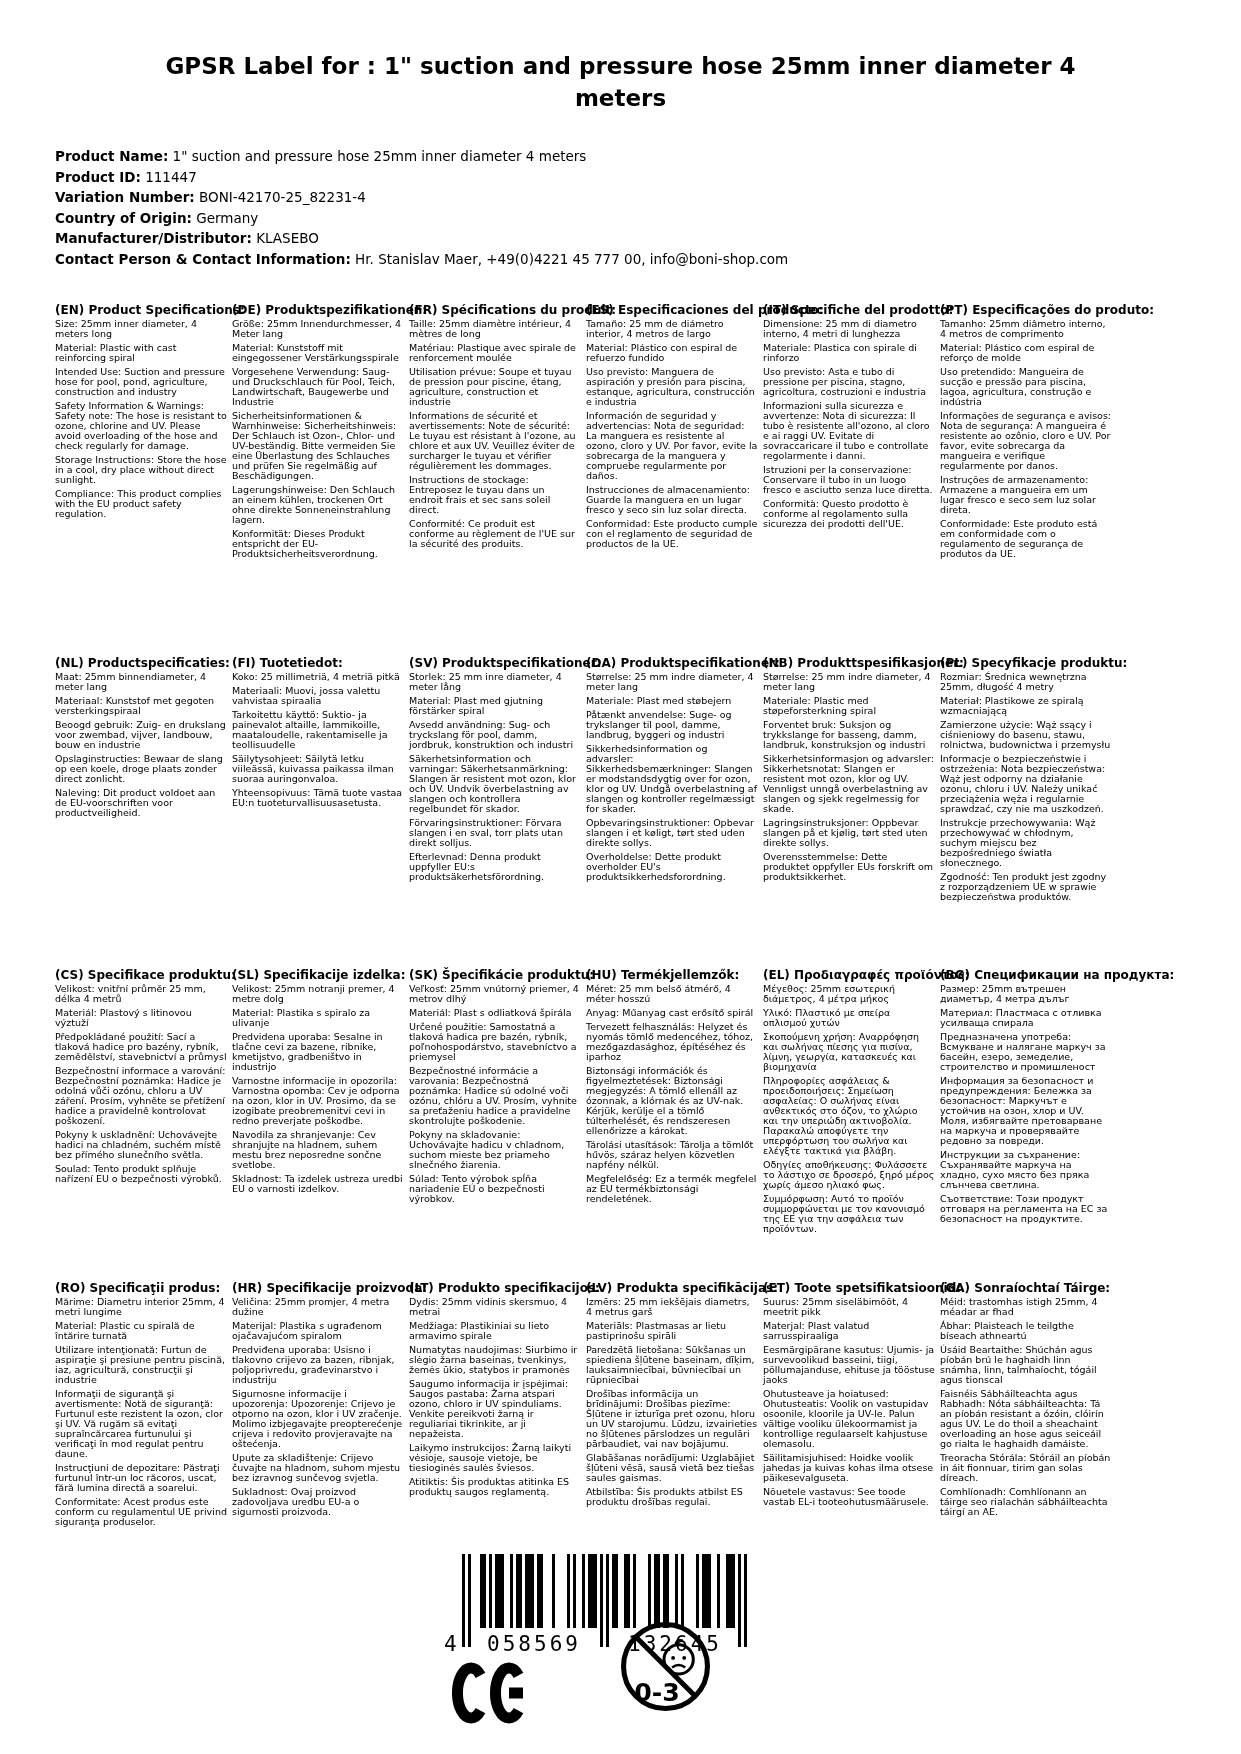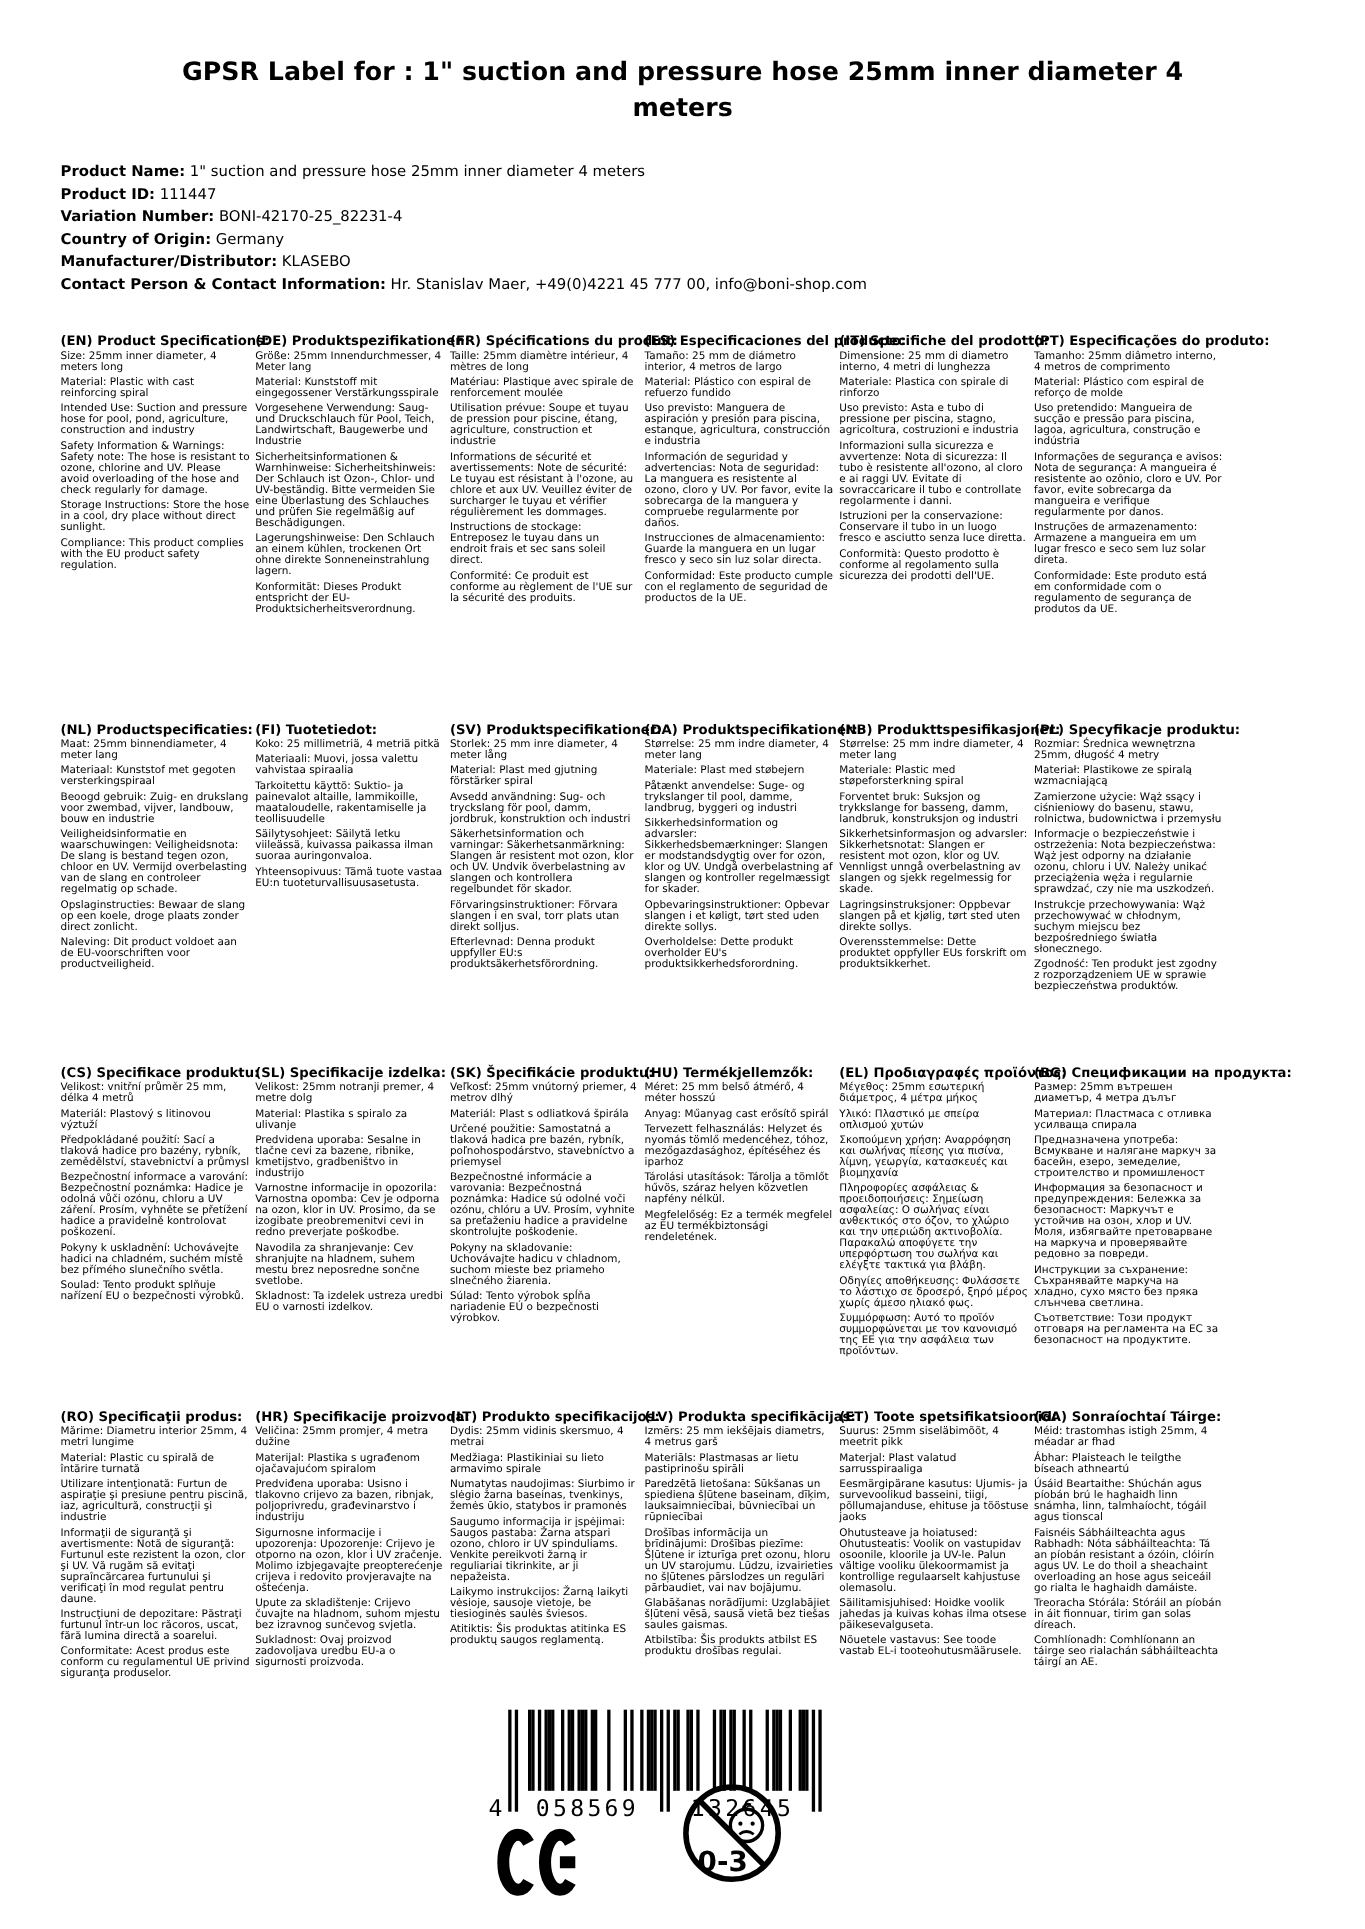--- a/index.html
+++ b/index.html
@@ -131,21 +131,20 @@
         <p>Conformidade: Este produto está em conformidade com o regulamento de segurança de produtos da UE.</p>
       </div>
   </div>
 
   <div class="spec-block">
     <div class="spec-heading">(NL) Productspecificaties:</div>
     <div class="spec-body">
         <p>Maat: 25mm binnendiameter, 4 meter lang</p>
         <p>Materiaal: Kunststof met gegoten versterkingspiraal</p>
         <p>Beoogd gebruik: Zuig- en drukslang voor zwembad, vijver, landbouw, bouw en industrie</p>
-        <p>Veiligheidsinformatie en waarschuwingen: Veiligheidsnota: De slang is bestand tegen ozon, chloor en UV. Vermijd overbelasting van de slang en controleer regelmatig op schade.</p>
         <p>Opslaginstructies: Bewaar de slang op een koele, droge plaats zonder direct zonlicht.</p>
         <p>Naleving: Dit product voldoet aan de EU-voorschriften voor productveiligheid.</p>
       </div>
   </div>
 
   <div class="spec-block">
     <div class="spec-heading">(FI) Tuotetiedot:</div>
     <div class="spec-body">
         <p>Koko: 25 millimetriä, 4 metriä pitkä</p>
         <p>Materiaali: Muovi, jossa valettu vahvistaa spiraalia</p>
@@ -238,20 +237,21 @@
         <p>Súlad: Tento výrobok spĺňa nariadenie EÚ o bezpečnosti výrobkov.</p>
       </div>
   </div>
 
   <div class="spec-block">
     <div class="spec-heading">(HU) Termékjellemzők:</div>
     <div class="spec-body">
         <p>Méret: 25 mm belső átmérő, 4 méter hosszú</p>
         <p>Anyag: Műanyag cast erősítő spirál</p>
         <p>Tervezett felhasználás: Helyzet és nyomás tömlő medencéhez, tóhoz, mezőgazdasághoz, építéséhez és iparhoz</p>
+        <p>Biztonsági információk és figyelmeztetések: Biztonsági megjegyzés: A tömlő ellenáll az ózonnak, a klórnak és az UV-nak. Kérjük, kerülje el a tömlő túlterhelését, és rendszeresen ellenőrizze a károkat.</p>
         <p>Tárolási utasítások: Tárolja a tömlőt hűvös, száraz helyen közvetlen napfény nélkül.</p>
         <p>Megfelelőség: Ez a termék megfelel az EU termékbiztonsági rendeletének.</p>
       </div>
   </div>
 
   <div class="spec-block">
     <div class="spec-heading">(EL) Προδιαγραφές προϊόντος:</div>
     <div class="spec-body">
         <p>Μέγεθος: 25mm εσωτερική διάμετρος, 4 μέτρα μήκος</p>
         <p>Υλικό: Πλαστικό με σπείρα οπλισμού χυτών</p>

